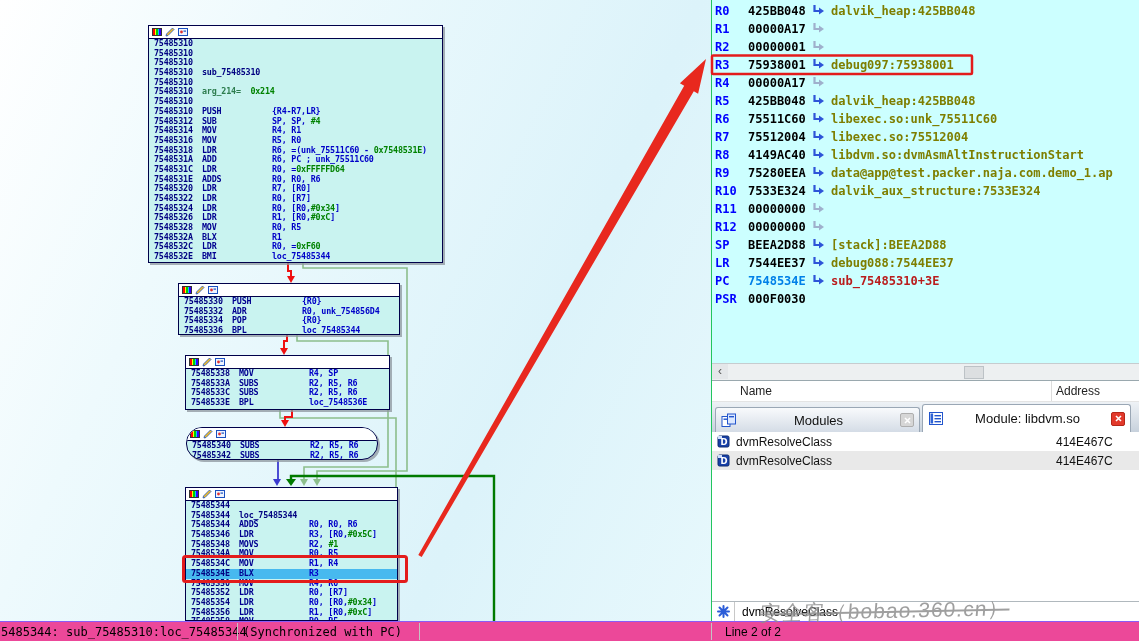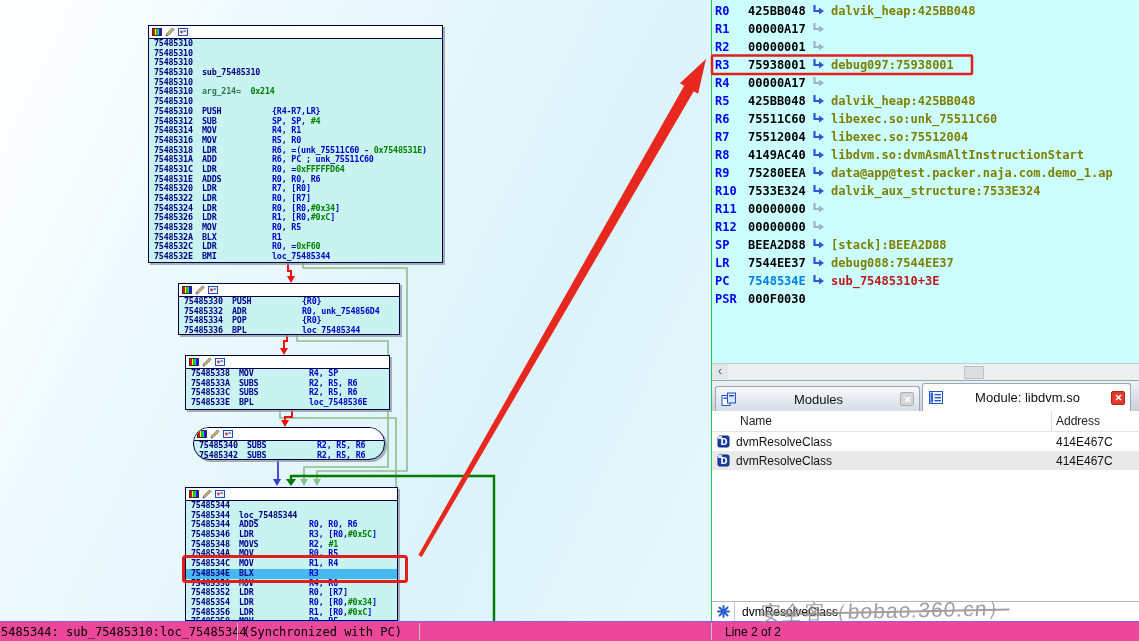--- a/index.html
+++ b/index.html
@@ -184,21 +184,21 @@
               <rect x="0.5" y="1.5" width="9" height="7" fill="#eef4ff" stroke="#1a50c0"></rect>
               <circle cx="3.5" cy="5" r="1.4" fill="#e03030"></circle>
               <rect x="5.5" y="3.5" width="2.5" height="1.2" fill="#1a50c0"></rect>
             </svg>
           </div>
           <div class="bl"><span class="c-addr">75485338</span><span class="c-mnem">MOV</span><span class="c-ops">R4, SP</span></div>
           <div class="bl"><span class="c-addr">7548533A</span><span class="c-mnem">SUBS</span><span class="c-ops">R2, R5, R6</span></div>
           <div class="bl"><span class="c-addr">7548533C</span><span class="c-mnem">SUBS</span><span class="c-ops">R2, R5, R6</span></div>
           <div class="bl"><span class="c-addr">7548533E</span><span class="c-mnem">BPL</span><span class="c-ops">loc_7548536E</span></div>
         </div>
-        <div class="gblock" style="left: 193px; top: 427px; width: 192px; height: 33px; border-radius: 16px;">
+        <div class="gblock" style="left: 186px; top: 427px; width: 192px; height: 33px; border-radius: 16px;">
           <div class="block-head">
             <span class="nico pal"></span>
             <svg class="nico" width="10" height="10" viewBox="0 0 10 10">
               <path d="M1 9l2-.5L9 2.5 7.5 1 1.5 7z" fill="#f8c020" stroke="#1a50c0" stroke-width="0.8"></path>
             </svg>
             <svg class="nico" width="10" height="10" viewBox="0 0 10 10">
               <rect x="0.5" y="1.5" width="9" height="7" fill="#eef4ff" stroke="#1a50c0"></rect>
               <circle cx="3.5" cy="5" r="1.4" fill="#e03030"></circle>
               <rect x="5.5" y="3.5" width="2.5" height="1.2" fill="#1a50c0"></rect>
             </svg>
@@ -304,20 +304,26 @@
             </svg><span class="rnote code">sub_75485310+3E</span></div>
           <div class="reg-row"><span class="rname">PSR</span><span class="rval">000F0030</span><span class="rnote data"></span></div>
         </div>
       <div id="reg-scrollbar">
         <div class="sb-btn">‹</div>
         <div class="sb-thumb"></div>
       </div>
     </div>
 
     <div id="modules-panel">
+      <div id="tbl-head">
+        <span id="col-name">Name</span>
+        <span id="col-addr">Address</span>
+        <span id="col-sep"></span>
+      </div>
+
       <div id="tabbar">
         <div class="tab">
           <svg width="16" height="15" viewBox="0 0 16 15">
             <rect x="1" y="3.5" width="8" height="10" fill="#fff" stroke="#2255cc"></rect>
             <rect x="2.5" y="5.5" width="5" height="1.4" fill="#2255cc"></rect>
             <rect x="6.5" y="1" width="8" height="10" fill="#dce8ff" stroke="#2255cc"></rect>
             <rect x="8" y="3" width="5" height="1.4" fill="#2255cc"></rect>
           </svg>
           <span class="tab-label">Modules</span>
           <span class="tab-close gray">
@@ -335,26 +341,20 @@
             <rect x="6.5" y="10" width="6.5" height="1.4" fill="#2255cc"></rect>
           </svg>
           <span class="tab-label">Module: libdvm.so</span>
           <span class="tab-close red">
             <svg width="7" height="7">
                 <path d="M1 1l5 5M6 1l-5 5" stroke="#fff" stroke-width="1.6"></path>
               </svg>
           </span>
         </div>
       </div>
-
-      <div id="tbl-head">
-        <span id="col-name">Name</span>
-        <span id="col-addr">Address</span>
-        <span id="col-sep"></span>
-      </div>
       <div id="mod-rows">
           <div class="mod-row">
             <svg class="dico" width="13" height="13" viewBox="0 0 13 13">
               <rect x="1" y="1" width="11" height="11" rx="1.5" fill="#1840a8" stroke="#0c2a70"></rect>
               <path d="M1 1h4v3h-4z" fill="#cfe0ff"></path>
               <text x="7" y="10" font-size="8.5" font-weight="bold" fill="#fff" text-anchor="middle" font-family="DejaVu Sans,sans-serif">D</text>
             </svg>
             <span class="mname">dvmResolveClass</span>
             <span class="maddr">414E467C</span>
           </div>

